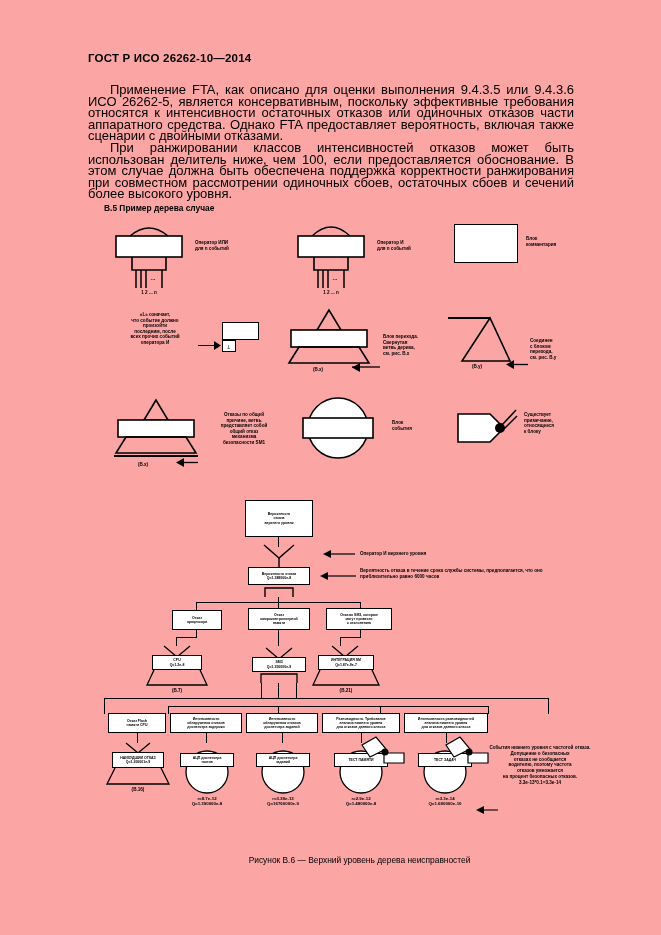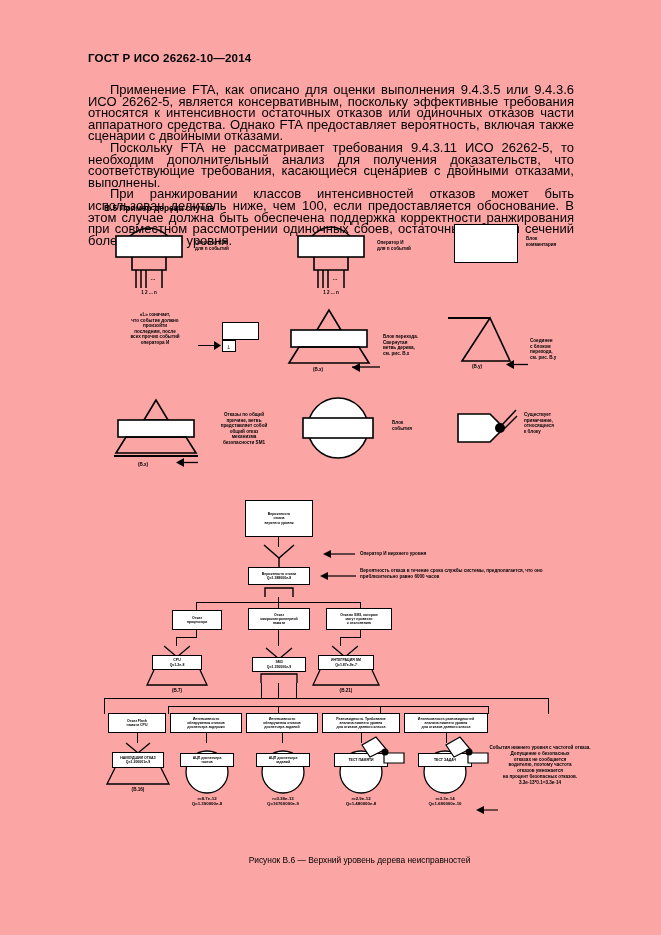--- a/index.html
+++ b/index.html
@@ -127,21 +127,20 @@
 </style>
 </head>
 <body>
 
 <div class="page">
 
   <div class="hdr">ГОСТ Р ИСО 26262-10—2014</div>
 
   <div class="body-text">
     <p>Применение FTA, как описано для оценки выполнения 9.4.3.5 или 9.4.3.6 ИСО 26262-5, является консервативным, поскольку эффективные требования относятся к интенсивности остаточных отказов или одиночных отказов части аппаратного средства. Однако FTA предоставляет вероятность, включая также сценарии с двойными отказами.</p>
-    <p>Поскольку FTA не рассматривает требования 9.4.3.11 ИСО 26262-5, то необходим дополнительный анализ для получения доказательств, что соответствующие требования, касающиеся сценариев с двойными отказами, выполнены.</p>
     <p>При ранжировании классов интенсивностей отказов может быть использован делитель ниже, чем 100, если предоставляется обоснование. В этом случае должна быть обеспечена поддержка корректности ранжирования при совместном рассмотрении одиночных сбоев, остаточных сбоев и сечений более высокого уровня.</p>
   </div>
 
   <div class="sec-title">В.5 Пример дерева случае</div>
 
   <div class="sym" style="left:0;top:0;width:661px;height:480px;">
 
     <svg style="position:absolute;left:110px;top:222px;" width="78" height="72" viewBox="0 0 78 72">
       <path d="M20 14 Q39 -2 58 14" fill="none" stroke="#000" stroke-width="1.6"></path>
       <rect x="6" y="14" width="66" height="21" fill="#fff" stroke="#000" stroke-width="1.6"></rect>

